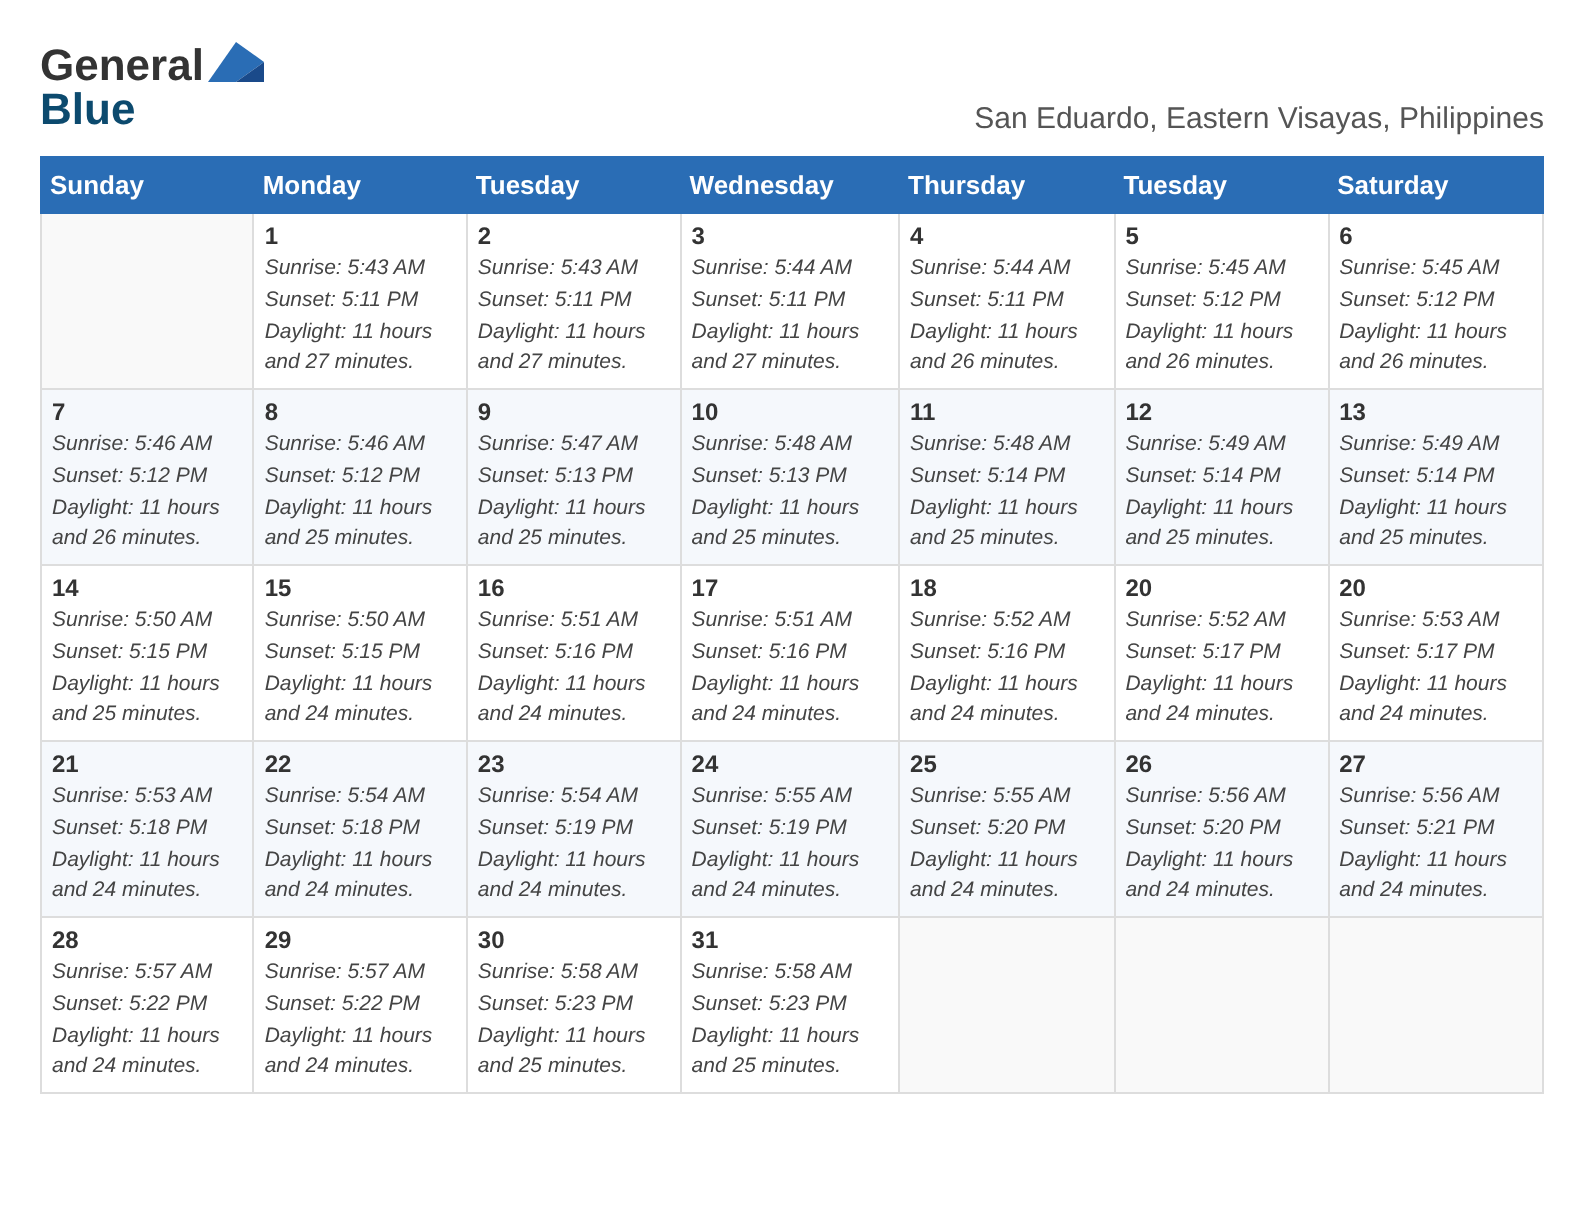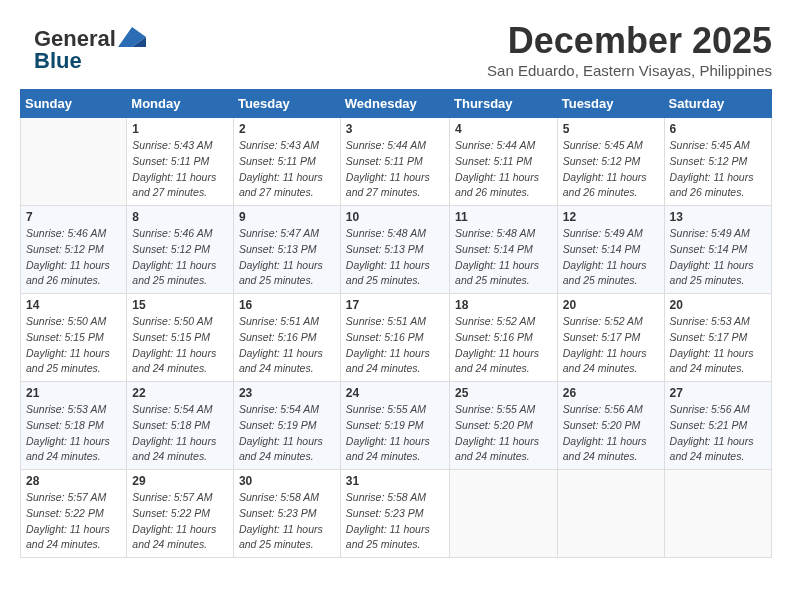--- a/index.html
+++ b/index.html
@@ -6,23 +6,22 @@
     body {
       font-family: Arial, sans-serif;
       background: #fff;
       width: 792px;
       min-height: 612px;
       padding: 20px;
     }
     .header-area {
       display: flex;
       justify-content: space-between;
-      align-items: center;
+      align-items: flex-end;
       margin-bottom: 10px;
-      margin-left: 14px;
     }
     .logo {
       display: flex;
       flex-direction: column;
       align-items: flex-start;
     }
     .title-area {
       text-align: right;
     }
     .month-title {
@@ -83,21 +82,20 @@
     <div style="display:flex;align-items:center;">
       <span style="font-size:22px;font-weight:bold;color:#333;">General</span>
       <svg width="28" height="20" viewBox="0 0 28 20" style="margin-left:2px;margin-top:-4px;">
         <polygon points="0,20 14,0 28,10 14,20" fill="#2a6db5"></polygon>
         <polygon points="14,20 28,10 28,20" fill="#1a4a8a"></polygon>
       </svg>
     </div>
     <span style="font-size:22px;font-weight:bold;color:#0c4a6e;margin-top:-4px;">Blue</span>
   </div>
   <div class="title-area">
-    <div class="month-title">December 2025</div>
     <div class="location-title">San Eduardo, Eastern Visayas, Philippines</div>
   </div>
 </div>
 
 <table class="calendar-table">
   <thead>
     <tr>
     <th>Sunday</th>
         <th>Monday</th>
         <th>Tuesday</th>

